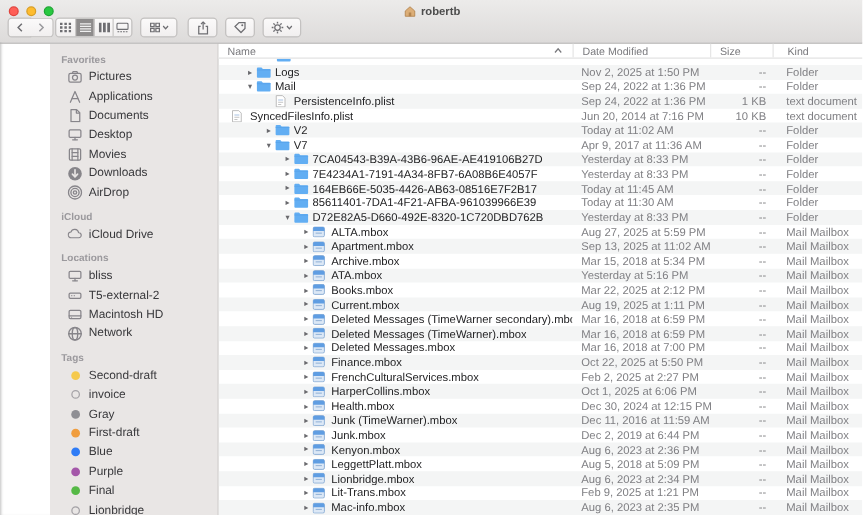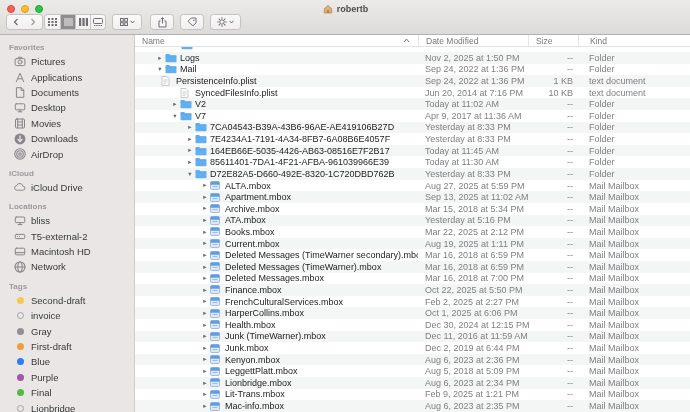--- a/index.html
+++ b/index.html
@@ -28,21 +28,21 @@
   .seg + .seg { border-left:1px solid #c9c7c6; }
   .seg.selected { background:#8e8c8c; }
   .search-field { position:absolute; top:0; left:240px; width:183px; height:16px;
                   background:#fff; border:1px solid #c5c3c2; border-radius:4px;
                   display:flex; align-items:center; padding:0 5px; gap:3px; }
   .search-field input { border:none; outline:none; flex:1; font-size:9px;
                         font-family:inherit; color:#333; background:transparent; min-width:0; }
   .search-field input::placeholder { color:#9b9a9a; }
 
   
-  .content { display:flex; height:377px; }
+  .content { display:flex; height:377px;margin-left:40px; }
   .sidebar { width:135px; background:#e9e6e5; border-right:1px solid #cfcccb;
              padding-top:1px; overflow:hidden; flex:none; }
   .main { flex:1; display:flex; flex-direction:column; background:#fff; min-width:0; }
 
   
   .sb-label { height:13px; line-height:13px; padding-left:9px; font-size:8px;
               font-weight:bold; color:#9b999d; margin-top:5px; }
   .sb-item { height:15.4px; display:flex; align-items:center; gap:5px;
              padding-left:14px; font-size:9.5px; color:#38383b; white-space:nowrap; }
   .sb-ico { width:12px; height:12px; flex:none; display:flex; align-items:center; justify-content:center; }
@@ -418,38 +418,38 @@
                   <path d="M0.5,3 H11.5" stroke="#55a2ea" stroke-width="0.6"></path>
                 </svg>
               </span>
               <span class="fname">Mail</span>
             </div>
             <div class="c-date">Sep 24, 2022 at 1:36 PM</div>
             <div class="c-size">--</div>
             <div class="c-kind">Folder</div>
           </div>
           <div class="row alt">
-            <div class="c-name" style="padding-left: 16px;">
+            <div class="c-name" style="padding-left: 35px;">
               <span class="tri"></span>
               <span class="fico">
                 <svg width="9" height="10" viewBox="0 0 9 10">
                   <path d="M1,0.5 H6 L8,2.5 V9.5 H1 Z" fill="#fff" stroke="#b3b3b3" stroke-width="0.7"></path>
                   <line x1="2.5" y1="4" x2="6.5" y2="4" stroke="#a9c2e2" stroke-width="0.8"></line>
                   <line x1="2.5" y1="5.8" x2="6.5" y2="5.8" stroke="#c4c4c4" stroke-width="0.8"></line>
                   <line x1="2.5" y1="7.6" x2="5" y2="7.6" stroke="#c4c4c4" stroke-width="0.8"></line>
                 </svg>
               </span>
               <span class="fname">PersistenceInfo.plist</span>
             </div>
             <div class="c-date">Sep 24, 2022 at 1:36 PM</div>
             <div class="c-size">1 KB</div>
             <div class="c-kind">text document</div>
           </div>
           <div class="row">
-            <div class="c-name" style="padding-left: 35px;">
+            <div class="c-name" style="">
               <span class="tri"></span>
               <span class="fico">
                 <svg width="9" height="10" viewBox="0 0 9 10">
                   <path d="M1,0.5 H6 L8,2.5 V9.5 H1 Z" fill="#fff" stroke="#b3b3b3" stroke-width="0.7"></path>
                   <line x1="2.5" y1="4" x2="6.5" y2="4" stroke="#a9c2e2" stroke-width="0.8"></line>
                   <line x1="2.5" y1="5.8" x2="6.5" y2="5.8" stroke="#c4c4c4" stroke-width="0.8"></line>
                   <line x1="2.5" y1="7.6" x2="5" y2="7.6" stroke="#c4c4c4" stroke-width="0.8"></line>
                 </svg>
               </span>
               <span class="fname">SyncedFilesInfo.plist</span>

